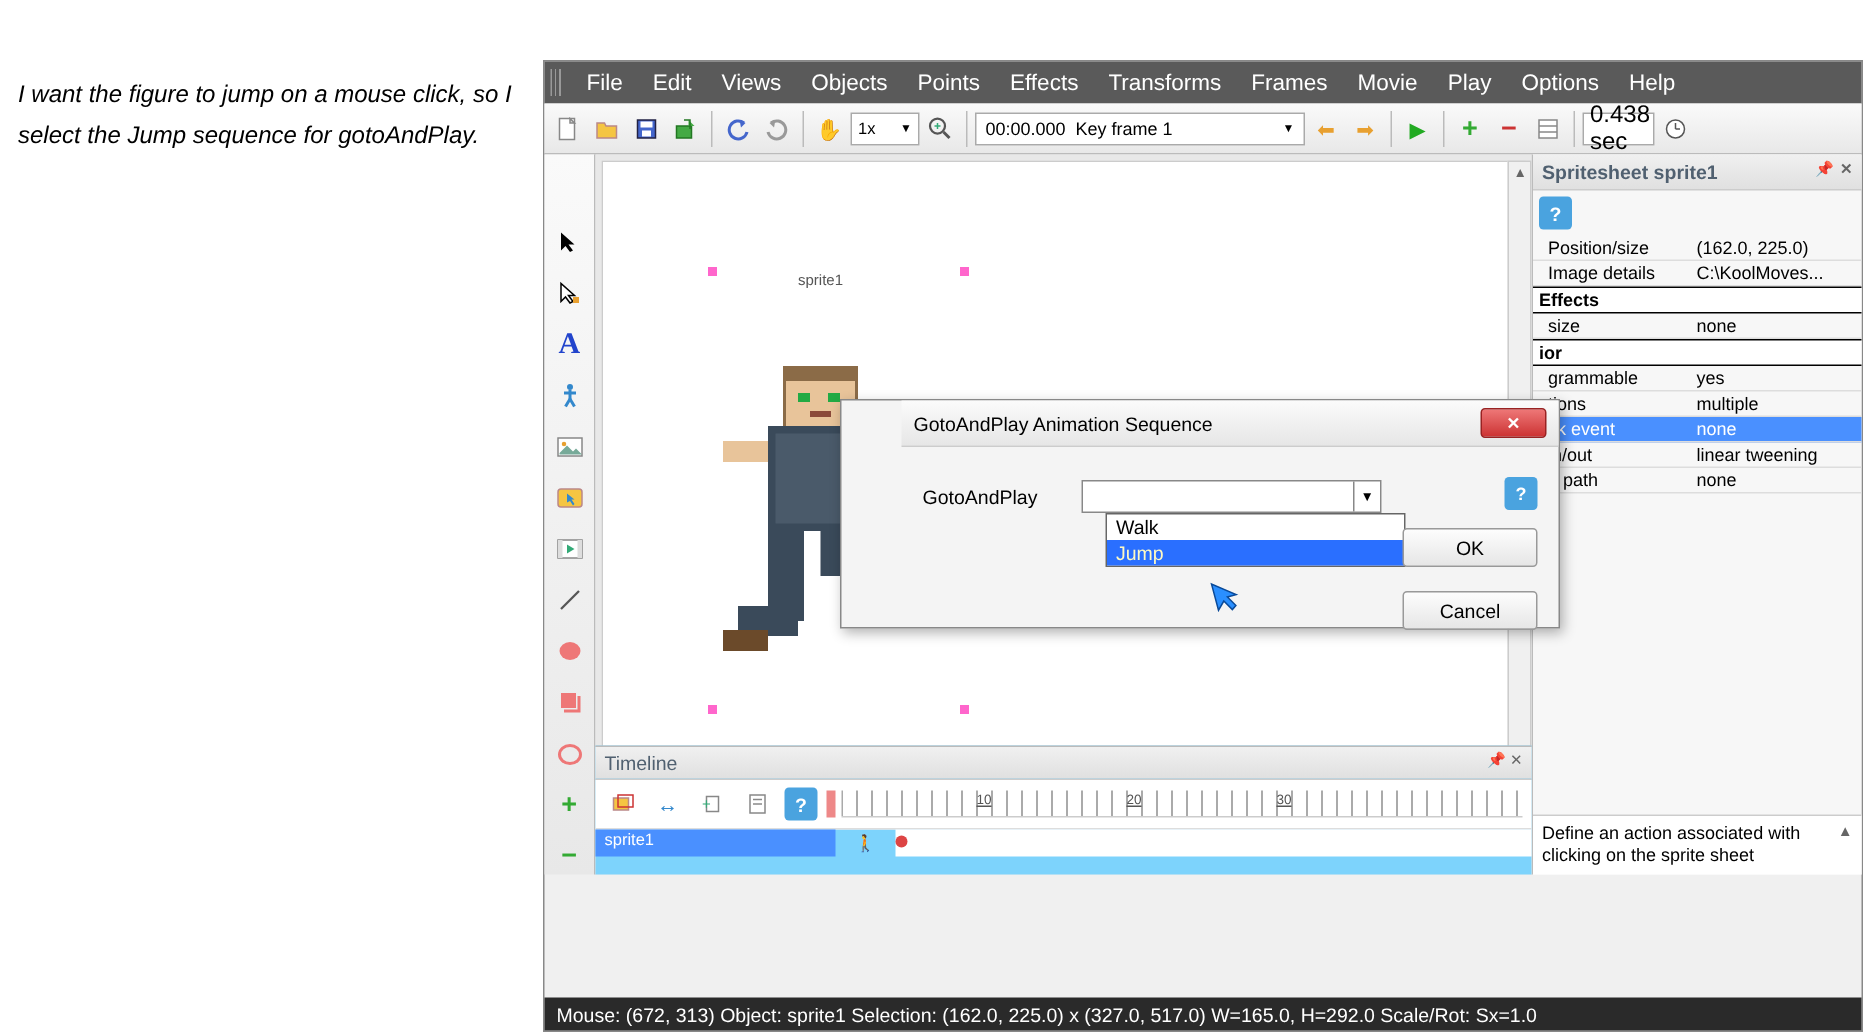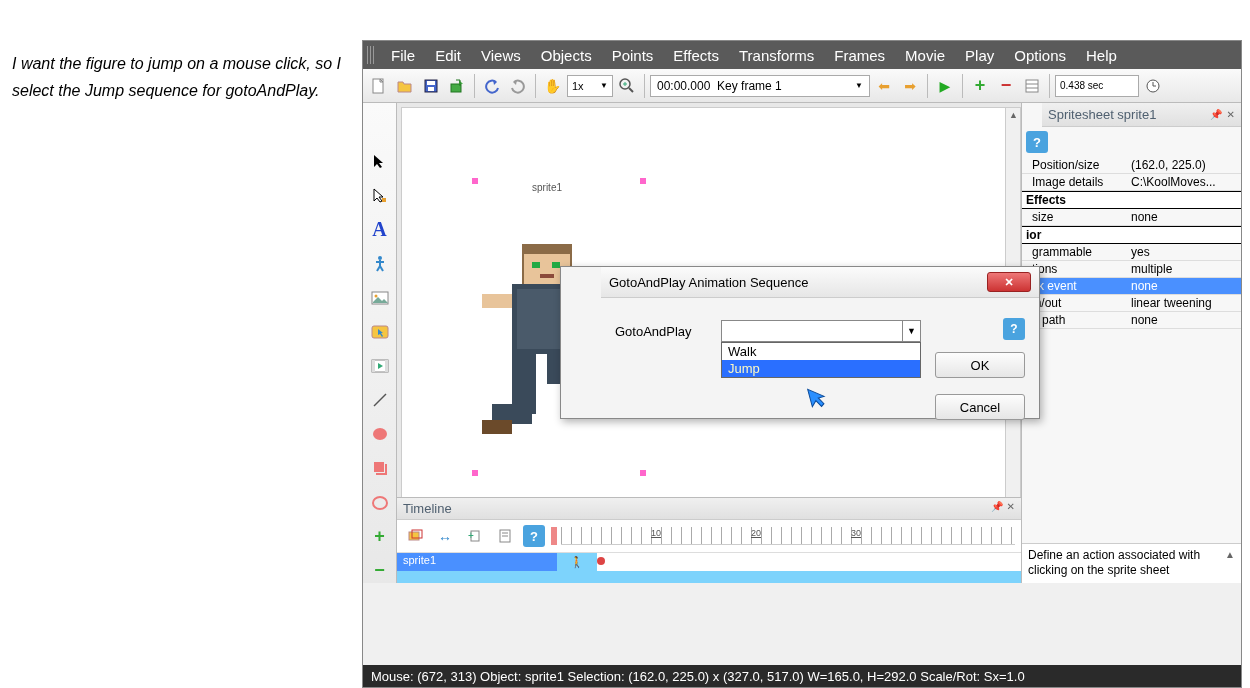--- a/index.html
+++ b/index.html
@@ -7,35 +7,35 @@
 .instruction { position: absolute; left: 12px; top: 50px; width: 330px; font-size: 16px; line-height: 1.7; color: #000; font-style: italic; }
 .app { position: absolute; left: 362px; top: 40px; width: 880px; height: 648px; background: #f0f0f0; border: 1px solid #888; }
 .menubar { background: #5a5a5a; color: #fff; display: flex; align-items: center; height: 28px; padding: 0 4px; font-size: 15px; }
 .menubar .grip { width: 8px; height: 18px; background: repeating-linear-gradient(90deg,#999 0 1px, transparent 1px 3px); margin-right: 6px; }
 .menubar span { padding: 0 10px; cursor: pointer; }
 .toolbar { background: linear-gradient(#fafafa,#e8e8e8); border-bottom: 1px solid #bbb; height: 34px; display: flex; align-items: center; padding: 0 4px; gap: 2px; }
 .toolbar .sep { width: 1px; height: 24px; background: #bbb; margin: 0 3px; }
 .tbtn { width: 24px; height: 24px; display: flex; align-items: center; justify-content: center; border: 1px solid transparent; border-radius: 2px; cursor: pointer; font-size: 14px; }
 .zoom-box { height: 22px; width: 46px; border: 1px solid #aaa; background: #fff; display: flex; align-items: center; padding: 0 4px; font-size: 11px; }
 .frame-box { height: 22px; width: 220px; border: 1px solid #aaa; background: #fff; display: flex; align-items: center; padding: 0 6px; font-size: 12px; }
-.time-box { height: 22px; width: 84px; border: 1px solid #aaa; background: #fff; display: flex; align-items: center; padding: 0 4px; font-size: 10px; }
+.time-box { height: 22px; width: 48px; border: 1px solid #aaa; background: #fff; display: flex; align-items: center; padding: 0 4px; font-size: 16px; }
 .main-row { display: flex; height: 480px; }
 .tool-palette { width: 34px; background: linear-gradient(#fafafa,#e8e8e8); border-right: 1px solid #bbb; display: flex; flex-direction: column; align-items: center; padding-top: 46px; gap: 10px; }
 .tool-palette .ptool { width: 26px; height: 26px; display: flex; align-items: center; justify-content: center; cursor: pointer; font-size: 16px; }
 .canvas-area { flex: 1; display: flex; flex-direction: column; background: #e8e8e8; position: relative; }
 .canvas-scroll { flex: 1; background: #fff; margin: 4px; border: 1px solid #ccc; position: relative; overflow: hidden; }
 .scroll-v { position: absolute; right: 0; top: 4px; bottom: 24px; width: 16px; background: #f0f0f0; border: 1px solid #ccc; }
 .scroll-v::before { content:'▲'; position:absolute; top:2px; left:3px; font-size:9px; color:#666; }
 .scroll-h { position: absolute; left: 4px; right: 20px; bottom: 4px; height: 16px; background: #f0f0f0; border: 1px solid #ccc; display:flex; align-items:center;}
 .scroll-h .thumb { width: 40px; height: 10px; background: #ccc; margin-left: 20px; border: 1px solid #999;}
 .sprite-label { position: absolute; left: 130px; top: 74px; font-size: 10px; color: #555; }
 .sel-handle { position: absolute; width: 6px; height: 6px; background: #ff66cc; }
 .sprite-fig { position: absolute; left: 50px; top: 126px; width: 180px; height: 260px; }
 .props-panel { width: 220px; background: #f7f7f7; border-left: 1px solid #bbb; display: flex; flex-direction: column; }
-.props-title { background: linear-gradient(#f0f0f0,#e0e0e0); color: #506070; font-weight: normal; padding: 4px 6px; border-bottom: 1px solid #ccc; font-size: 13px; display:flex; align-items:center; justify-content:space-between;margin-left:20px;}
+.props-title { background: linear-gradient(#f0f0f0,#e0e0e0); color: #506070; font-weight: bold; padding: 4px 6px; border-bottom: 1px solid #ccc; font-size: 13px; display:flex; align-items:flex-start; justify-content:space-between;}
 .props-title .pin { font-size:10px; color:#666; display:flex; gap:4px;}
 .help-chip { width:22px; height:22px; background:#4aa3df; color:#fff; display:flex; align-items:center; justify-content:center; border-radius:3px; margin:4px; font-weight:bold; font-size:13px;}
 .plist { font-size: 12px; }
 .plist .grp { background: #fff; font-weight: bold; border: 1px solid #000; border-left:none; border-right:none; padding: 1px 4px; }
 .plist .row { display: flex; border-bottom: 1px solid #ddd; }
 .plist .row .k { width: 105px; padding: 1px 4px 1px 10px; }
 .plist .row .v { flex: 1; padding: 1px 4px; }
 .plist .row.sel { background: #4a90ff; color: #fff; }
 .hint { padding: 4px 6px; font-size: 12px; border-top: 1px solid #ccc; background:#fff; line-height:1.3; display:flex;}
 .hint .arrow { margin-left:auto; color:#666; font-size:10px;}
@@ -50,21 +50,21 @@
 .timeline-row .track { flex:1; background:#fff; position:relative;}
 .timeline-row .track .kf { position:absolute; left:0; top:4px; width:8px; height:8px; background:#d44; border-radius:50%;}
 .statusbar { position: absolute; left: 0; right: 0; bottom: 0; height: 22px; background: #2a2a2a; color: #fff; font-size: 13px; display: flex; align-items: center; padding: 0 8px; }
 .dialog { position: absolute; left: 560px; top: 266px; width: 480px; background: #f4f4f4; border: 1px solid #888; box-shadow: 2px 3px 8px rgba(0,0,0,0.3); padding-left: 40px; }
 .dialog-title { background: linear-gradient(#fbfbfb,#e6e6e6); padding: 5px 8px; font-size: 13px; display: flex; align-items: center; border-bottom: 1px solid #ccc; }
 .dialog-close { margin-left: auto; width: 44px; height: 20px; background: linear-gradient(#e77,#c33); border: 1px solid #922; border-radius: 3px; color: #fff; display: flex; align-items: center; justify-content: center; font-weight: bold; font-size: 11px; cursor:pointer;}
 .dialog-body { padding: 14px 14px 18px; position: relative; min-height: 120px; }
 .dlg-label { position: absolute; left: 14px; top: 26px; font-size: 13px; }
 .dlg-select { position: absolute; left: 120px; top: 22px; width: 200px; height: 22px; border: 1px solid #888; background: #fff; display: flex; align-items: center; }
 .dlg-select .arrow { margin-left: auto; width: 18px; height: 100%; border-left: 1px solid #888; display: flex; align-items: center; justify-content: center; font-size: 9px; }
-.dlg-dropdown { position: absolute; left: 120px; top: 44px; width: 200px; border: 1px solid #666; background: #fff; }
+.dlg-dropdown { position: absolute; left: 136px; top: 44px; width: 200px; border: 1px solid #666; background: #fff; }
 .dlg-dropdown .opt { padding: 1px 6px; font-size: 13px; cursor:pointer; }
 .dlg-dropdown .opt.hi { background: #2a6fff; color: #fef9c3; }
 .dlg-help { position: absolute; right: 14px; top: 20px; width: 22px; height: 22px; background:#4aa3df; color:#fff; border-radius:3px; display:flex; align-items:center; justify-content:center; font-weight:bold; cursor:pointer;}
 .dlg-btn { position: absolute; right: 14px; width: 90px; height: 26px; background: linear-gradient(#fdfdfd,#e6e6e6); border: 1px solid #999; border-radius: 3px; font-size: 13px; cursor:pointer; }
 .dlg-btn.ok { top: 54px; }
 .dlg-btn.cancel { top: 96px; }
 .cursor-arrow { position: absolute; left: 808px; top: 385px; font-size: 20px; color: #2a6fff; transform: rotate(-15deg); pointer-events:none; z-index:200;}
 svg { display: block; }
 </style>
 </head>

